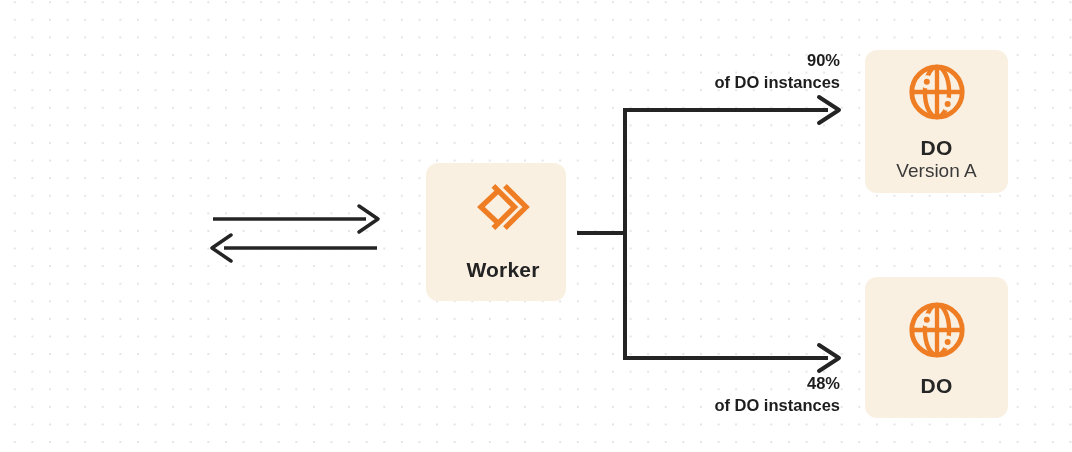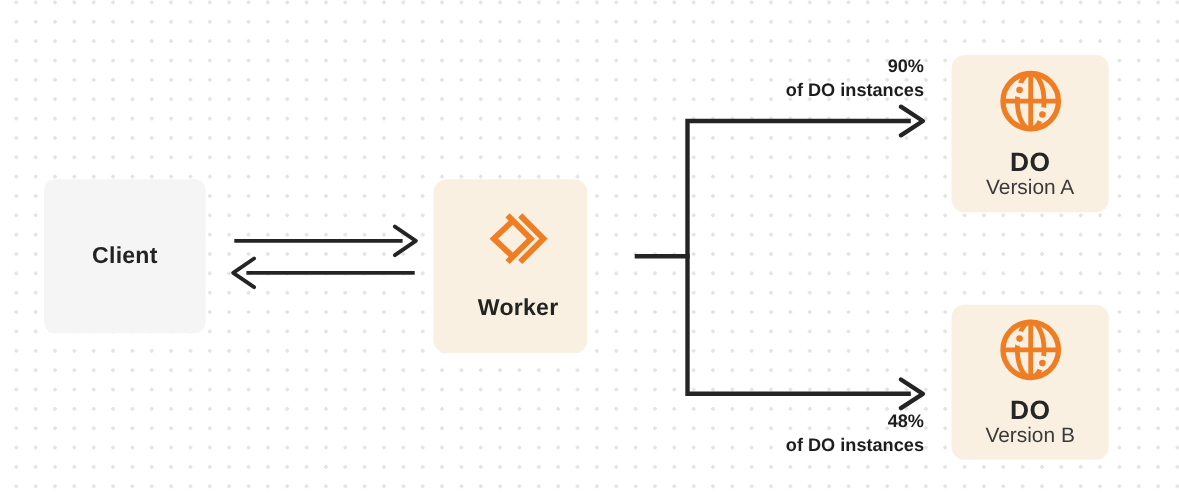--- a/index.html
+++ b/index.html
@@ -46,21 +46,21 @@
     font-weight: bold;
     color: #232323;
     letter-spacing: 0.2px;
     line-height: 24px;
   }
   .worker-node { gap: 26px; }
   .worker-icon { display: block; }
 
   .do-node .globe-icon { display: block; margin-bottom: 13px; }
   .do-title {
-    font-size: 24px;
+    font-size: 21px;
     font-weight: bold;
     color: #262626;
     line-height: 23px;
     letter-spacing: 0.3px;
     text-align: center;
   }
   .do-subtitle {
     font-size: 19px;
     font-weight: normal;
     color: #3a3a3a;
@@ -108,25 +108,22 @@
       <path class="head" d="M231,235 L212,248 L231,261"></path>
     </g>
     <g>
       <path class="thick" d="M577,233 H627"></path>
       <path class="thick" d="M828,110 H625 V358 H828"></path>
       <path class="head thick" d="M819,97 L839,110 L819,123"></path>
       <path class="head thick" d="M819,345 L839,358 L819,371"></path>
     </g>
   </svg>
 
-  <div class="node node-gray" style="left:40px; top:163px; width:147px; height:140px;">
-    <div class="node-label">Client</div>
-  </div>
 
-  <div class="node node-cream worker-node" style="left:394px; top:163px; width:140px; height:158px;padding-left:14px;">
+  <div class="node node-cream worker-node" style="left:426px; top:163px; width:140px; height:138px;padding-left:14px;">
     <svg class="worker-icon" viewBox="0 0 56 52" width="54" height="50">
       <g stroke="#EE7D23" stroke-width="5.5" fill="none" stroke-linejoin="miter">
         <path d="M22,10 L5,26 L22,42"></path>
         <path d="M18,4 L40,26 L18,48"></path>
         <path d="M30,4 L52,26 L30,48"></path>
       </g>
     </svg>
     <div class="node-label">Worker</div>
   </div>
 
@@ -146,16 +143,15 @@
     </svg>
     <div class="do-title">DO</div>
     <div class="do-subtitle">Version A</div>
   </div>
 
   <div class="node node-cream do-node" style="left:865px; top:277px; width:143px; height:141px;">
     <svg class="globe-icon" width="62" height="62">
       <use href="#globe-symbol"></use>
     </svg>
     <div class="do-title">DO</div>
-    <div class="do-subtitle">Version B</div>
   </div>
 
 </div>
 
 </body></html>

